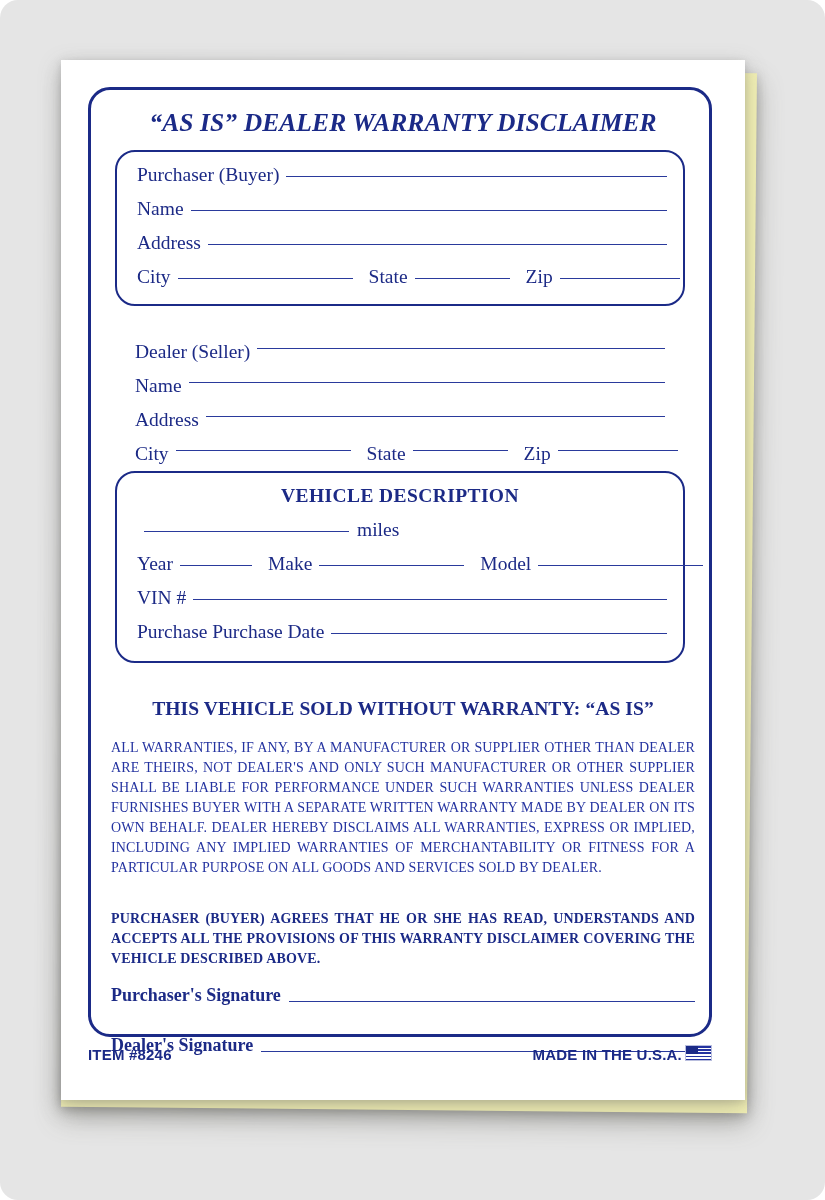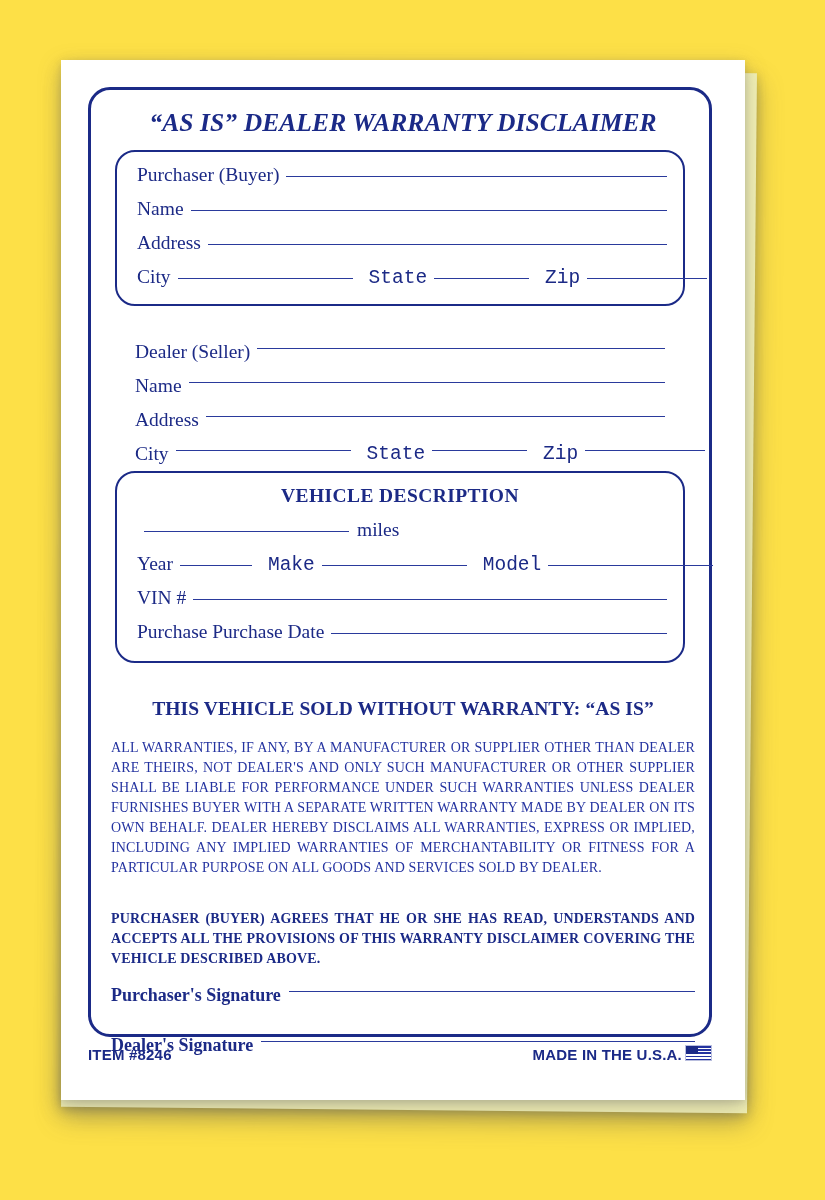--- a/index.html
+++ b/index.html
@@ -11,21 +11,22 @@
     width: 825px;
     height: 1200px;
     overflow: hidden;
     font-family: "Liberation Serif", "DejaVu Serif", serif;
   }
 
   #stage {
     position: relative;
     width: 825px;
     height: 1200px;
-    background: #fde047;
+    background: #e5e5e5;
+    border-radius: 18px;
   }
 
   
   .sheet-yellow {
     position: absolute;
     left: 66px;
     top: 70px;
     width: 686px;
     height: 1040px;
     background: #f2f0b4;
@@ -110,21 +111,21 @@
     top: -4px;
     min-width: 10px;
   }
   .row .rule.fixed-city  { flex: 0 0 175px; }
   .row .rule.fixed-state { flex: 0 0 95px; }
   .row .rule.fixed-zip   { flex: 0 0 120px; }
   .row .rule.fixed-odo   { flex: 0 0 205px; }
   .row .rule.fixed-year  { flex: 0 0 72px; }
   .row .rule.fixed-make  { flex: 0 0 145px; }
   .row .rule.fixed-model { flex: 0 0 165px; }
-  .row .gap-lbl { flex: 0 0 auto; margin-left: 16px; font-family: Liberation Mono, monospace; }
+  .row .gap-lbl { flex: 0 0 auto; margin-left: 16px; }
   .row .tail { flex: 0 0 auto; margin-left: 8px; }
 
   
   .box-buyer .row { left: 20px; width: 530px; }
   .box-buyer .r1 { top: 12px; }
   .box-buyer .r2 { top: 46px; }
   .box-buyer .r3 { top: 80px; }
   .box-buyer .r4 { top: 114px; }
 
   
@@ -177,21 +178,21 @@
     color: #1b2a87;
   }
   .body-text p { margin: 0; }
 
   
   .sig-row {
     position: absolute;
     left: 50px;
     width: 584px;
     display: flex;
-    align-items: center;
+    align-items: flex-end;
     font-weight: bold;
     font-size: 18px;
     white-space: nowrap;
   }
   .sig-row .rule {
     flex: 1 1 auto;
     border-bottom: 1.8px solid #2a3a9c;
     margin-left: 8px;
     position: relative;
     top: -4px;

